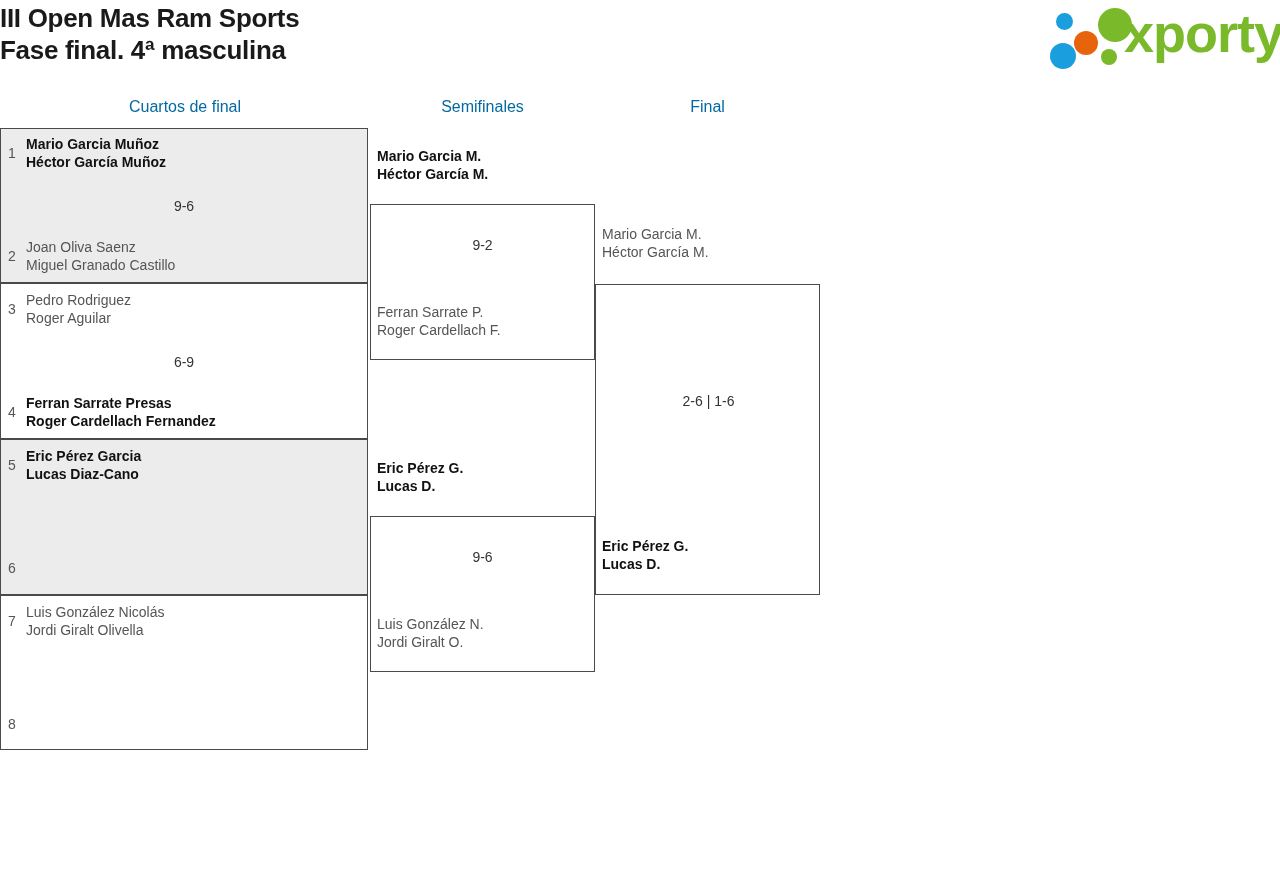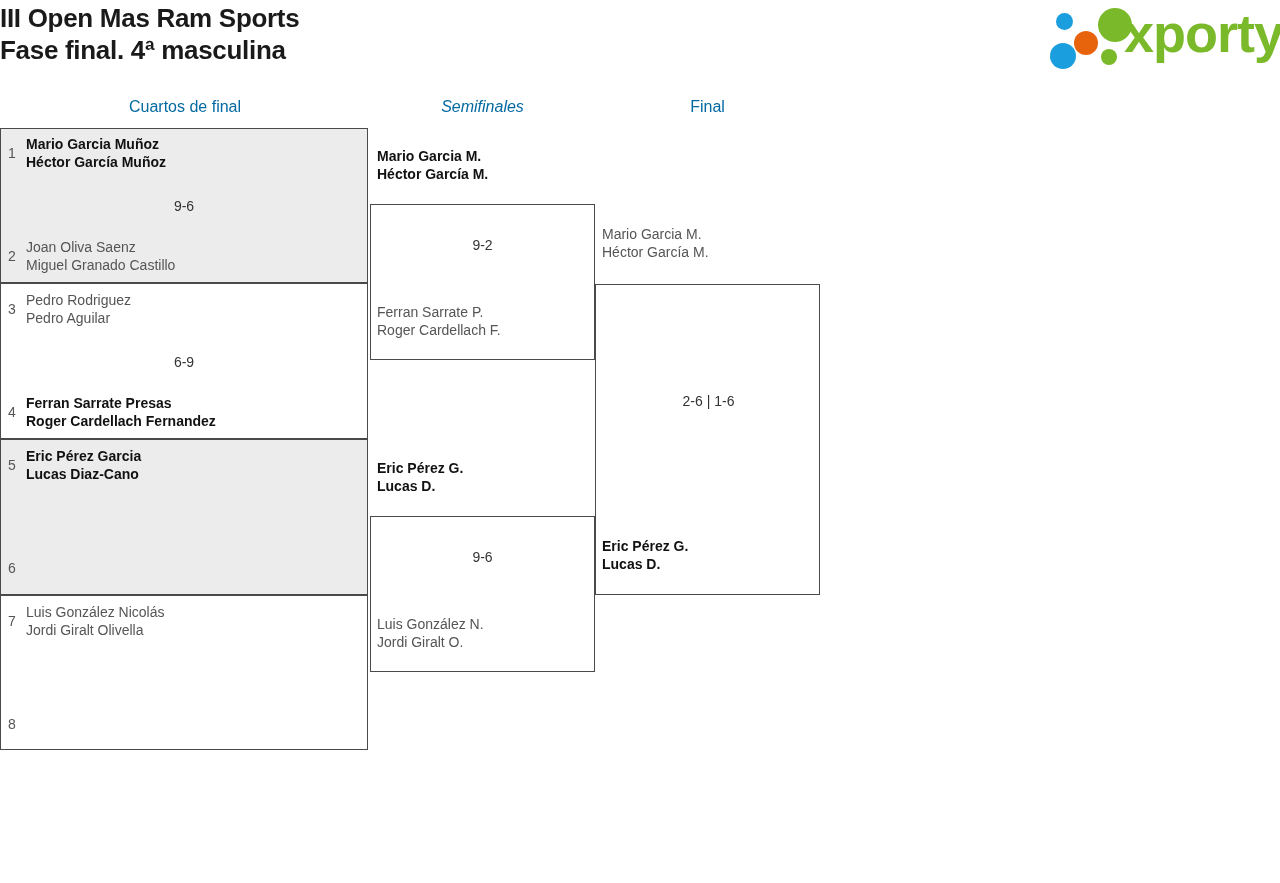--- a/index.html
+++ b/index.html
@@ -62,21 +62,21 @@
 
   
   .round-header {
     position: absolute;
     font-size: 16px;
     color: #0369a1;
     text-align: center;
     line-height: 20px;
   }
   #round-header-0 { left: 0px;   top: 97px; width: 370px; }
-  #round-header-1 { left: 370px; top: 97px; width: 225px; font-style: italic; }
+  #round-header-1 { left: 370px; top: 97px; width: 225px; }
   #round-header-2 { left: 595px; top: 97px; width: 225px; }
 
   
   #bracket {
     position: absolute;
     left: 0; top: 0;
     width: 1280px;
     height: 883px;
   }
 
@@ -232,21 +232,21 @@
       <div class="player">Joan Oliva Saenz</div>
       <div class="player">Miguel Granado Castillo</div>
     </span>
   </div>
   <div class="score" id="score-qf-0">9-6</div>
 
   <div class="slot loser" id="qf-slot-1-top">
     <span class="seed">3</span>
     <span class="players">
       <div class="player">Pedro Rodriguez</div>
-      <div class="player">Pedro Aguilar</div>
+      <div class="player">Roger Aguilar</div>
     </span>
   </div>
   <div class="slot winner" id="qf-slot-1-bottom">
     <span class="seed">4</span>
     <span class="players">
       <div class="player">Ferran Sarrate Presas</div>
       <div class="player">Roger Cardellach Fernandez</div>
     </span>
   </div>
   <div class="score" id="score-qf-1">6-9</div>

